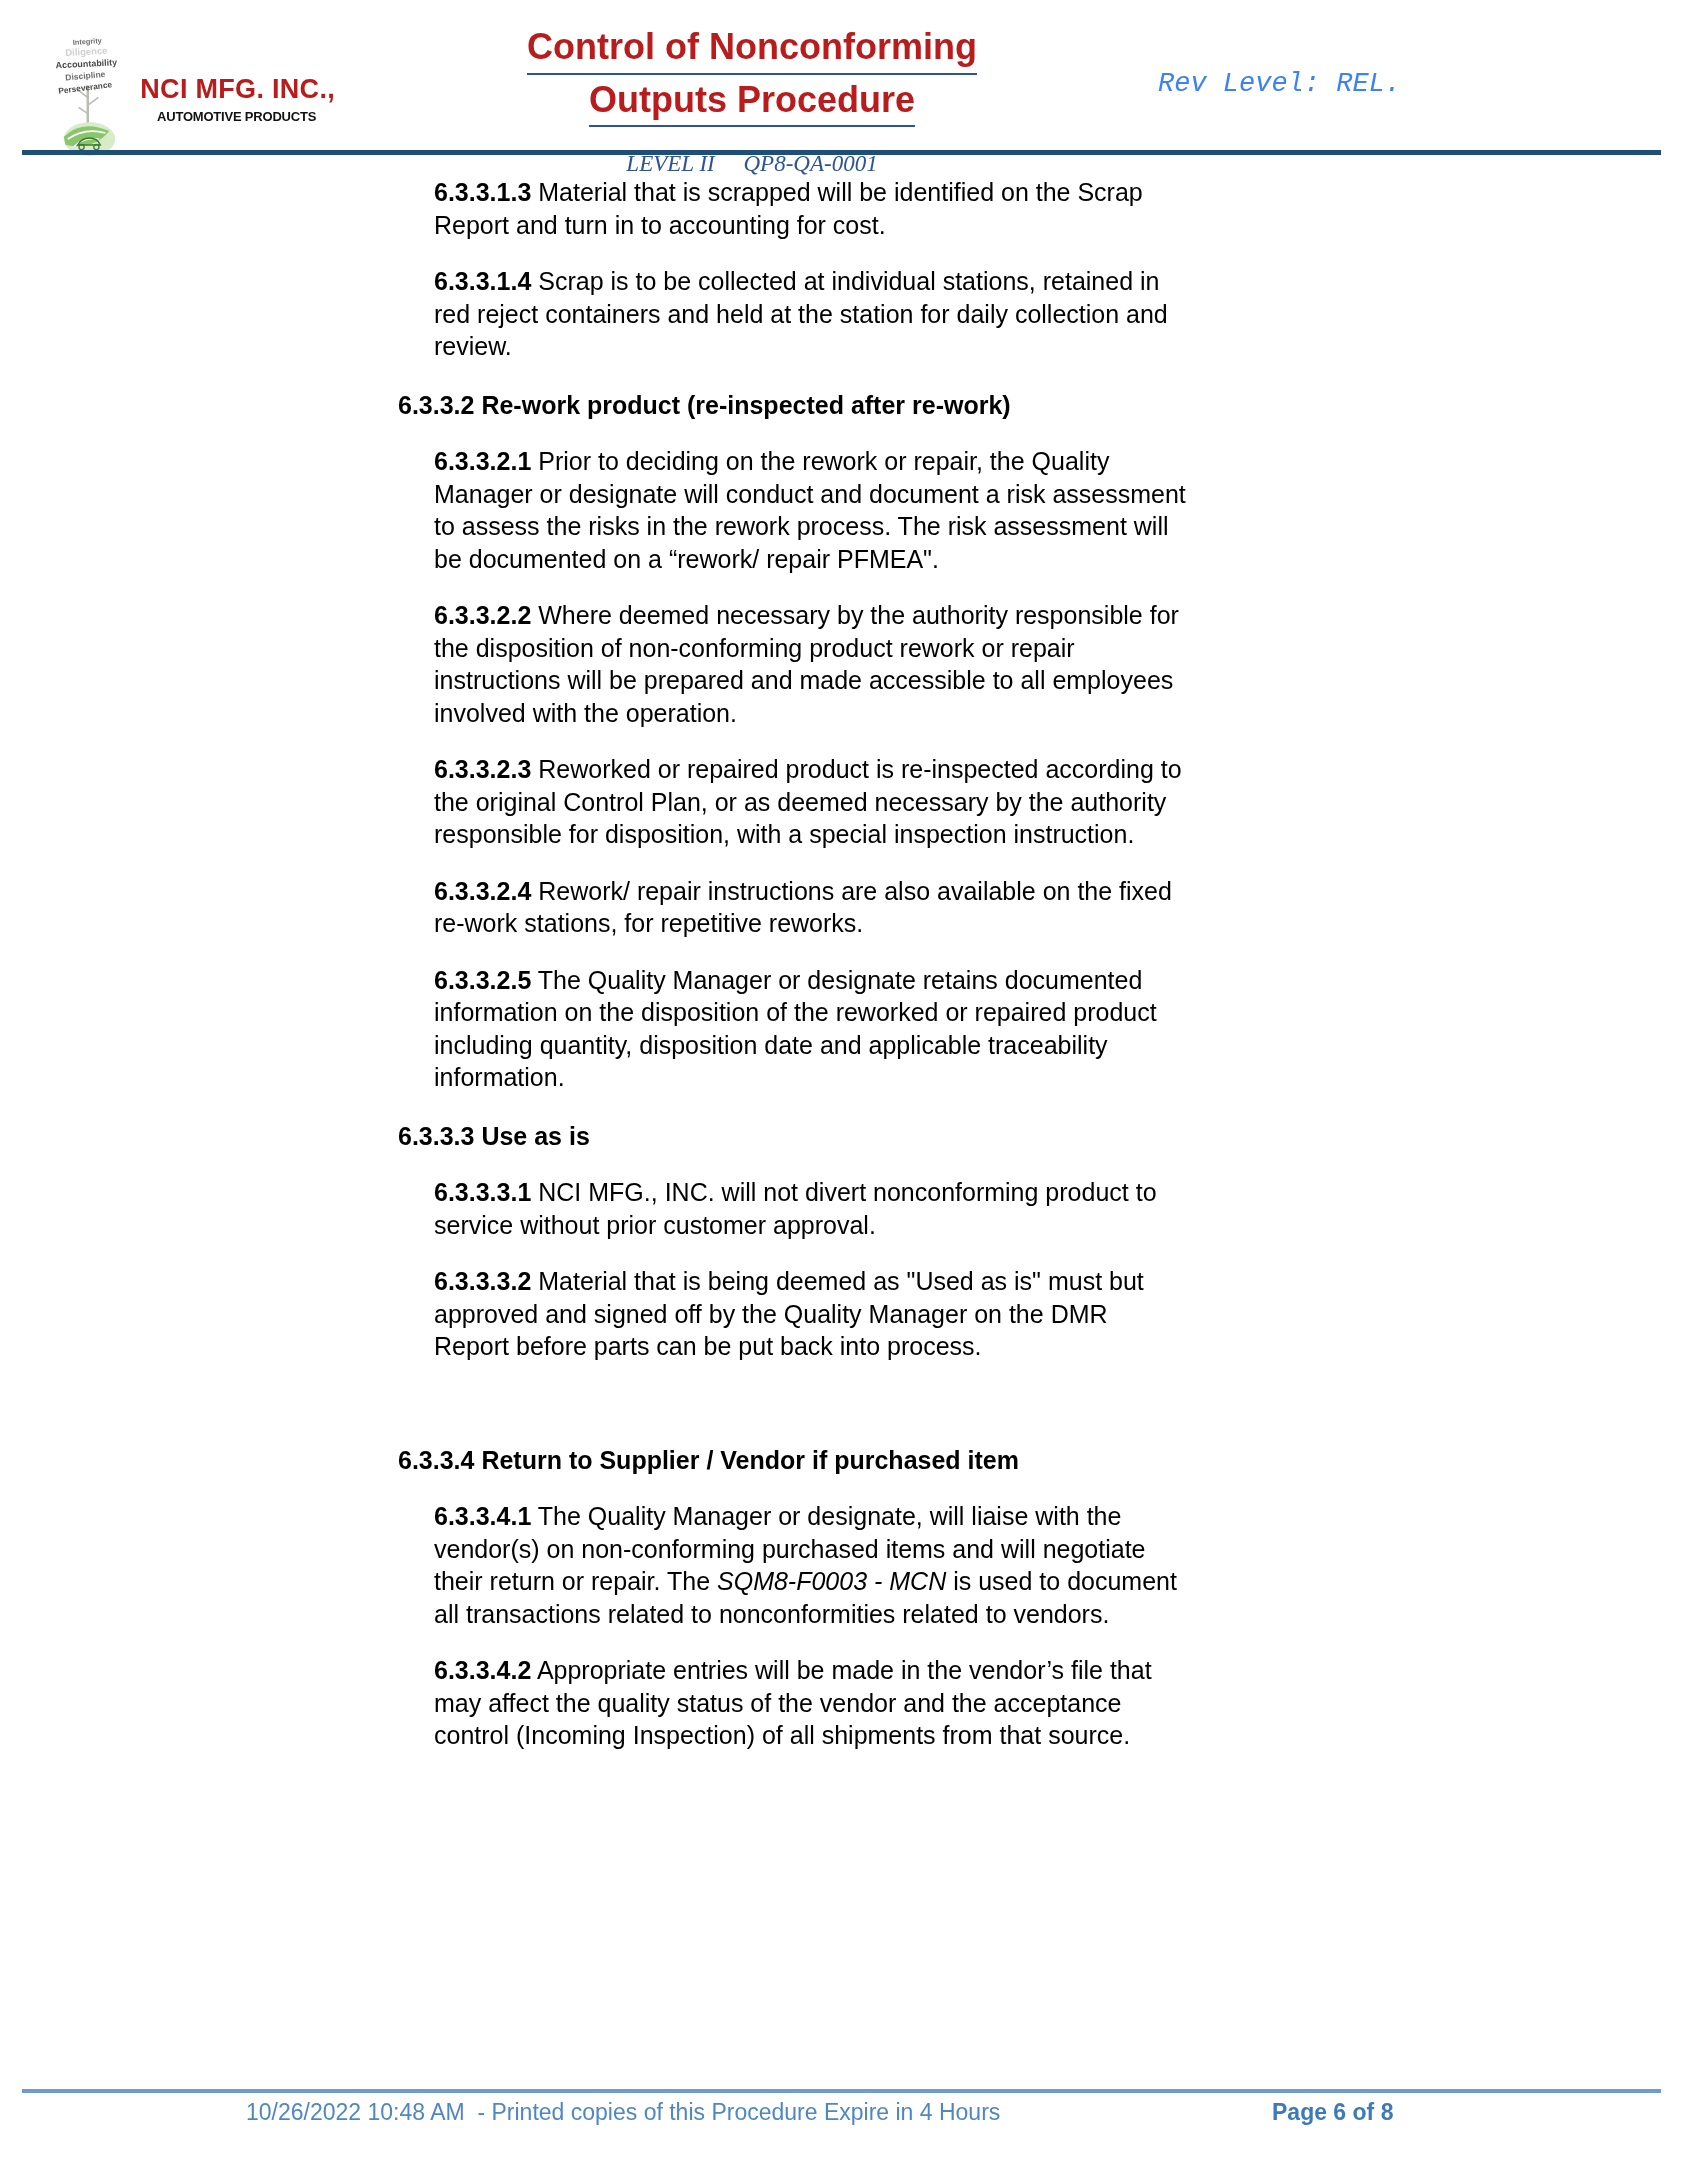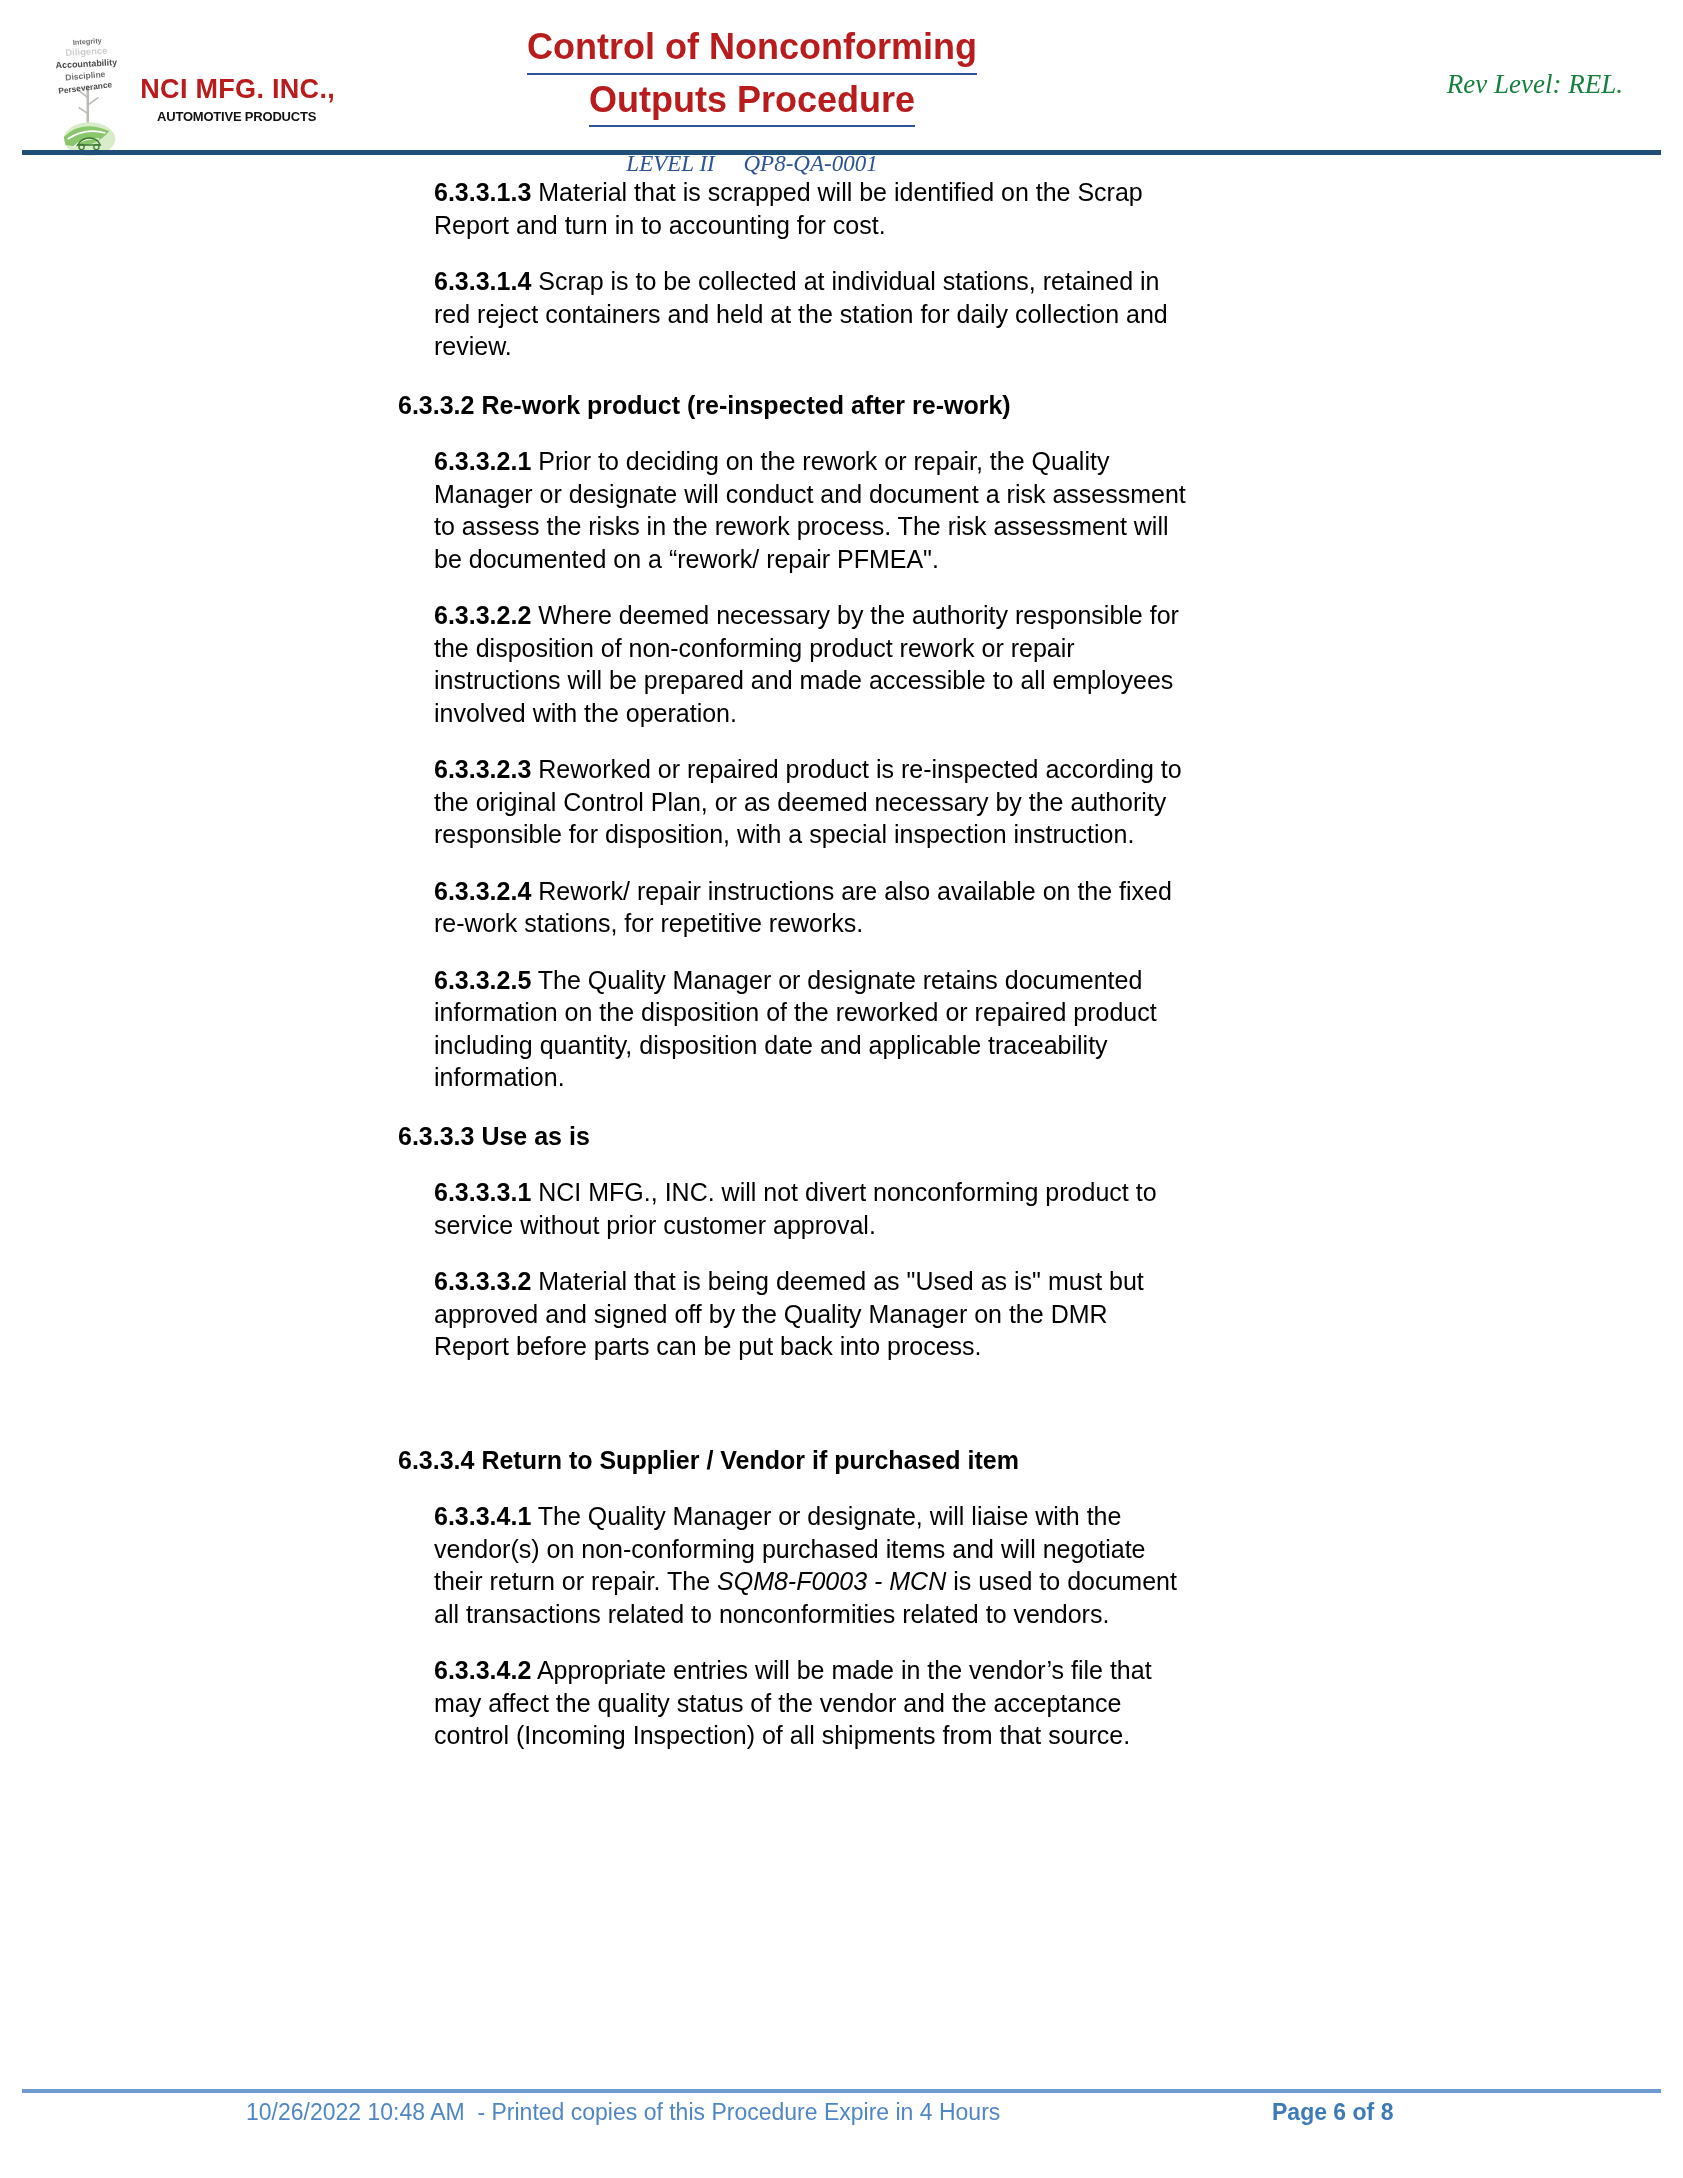--- a/index.html
+++ b/index.html
@@ -96,25 +96,25 @@
     color: #2e5496;
     white-space: pre;
     text-align: center;
   }
 
   .rev-block {
     position: absolute;
     left: 1158px;
     top: 65px;
     width: 465px;
-    text-align: right;
-    font-family: Liberation Serif, serif;
+    text-align: left;
+    font-family: Liberation Mono, monospace;
     font-style: italic;
     font-size: 27px;
-    color: #15803d;
+    color: #3b82f6;
     line-height: 1.45;
   }
   .rev-block sup {
     font-size: 0.62em;
     vertical-align: super;
   }
 
   .header-rule {
     position: absolute;
     left: 22px;

